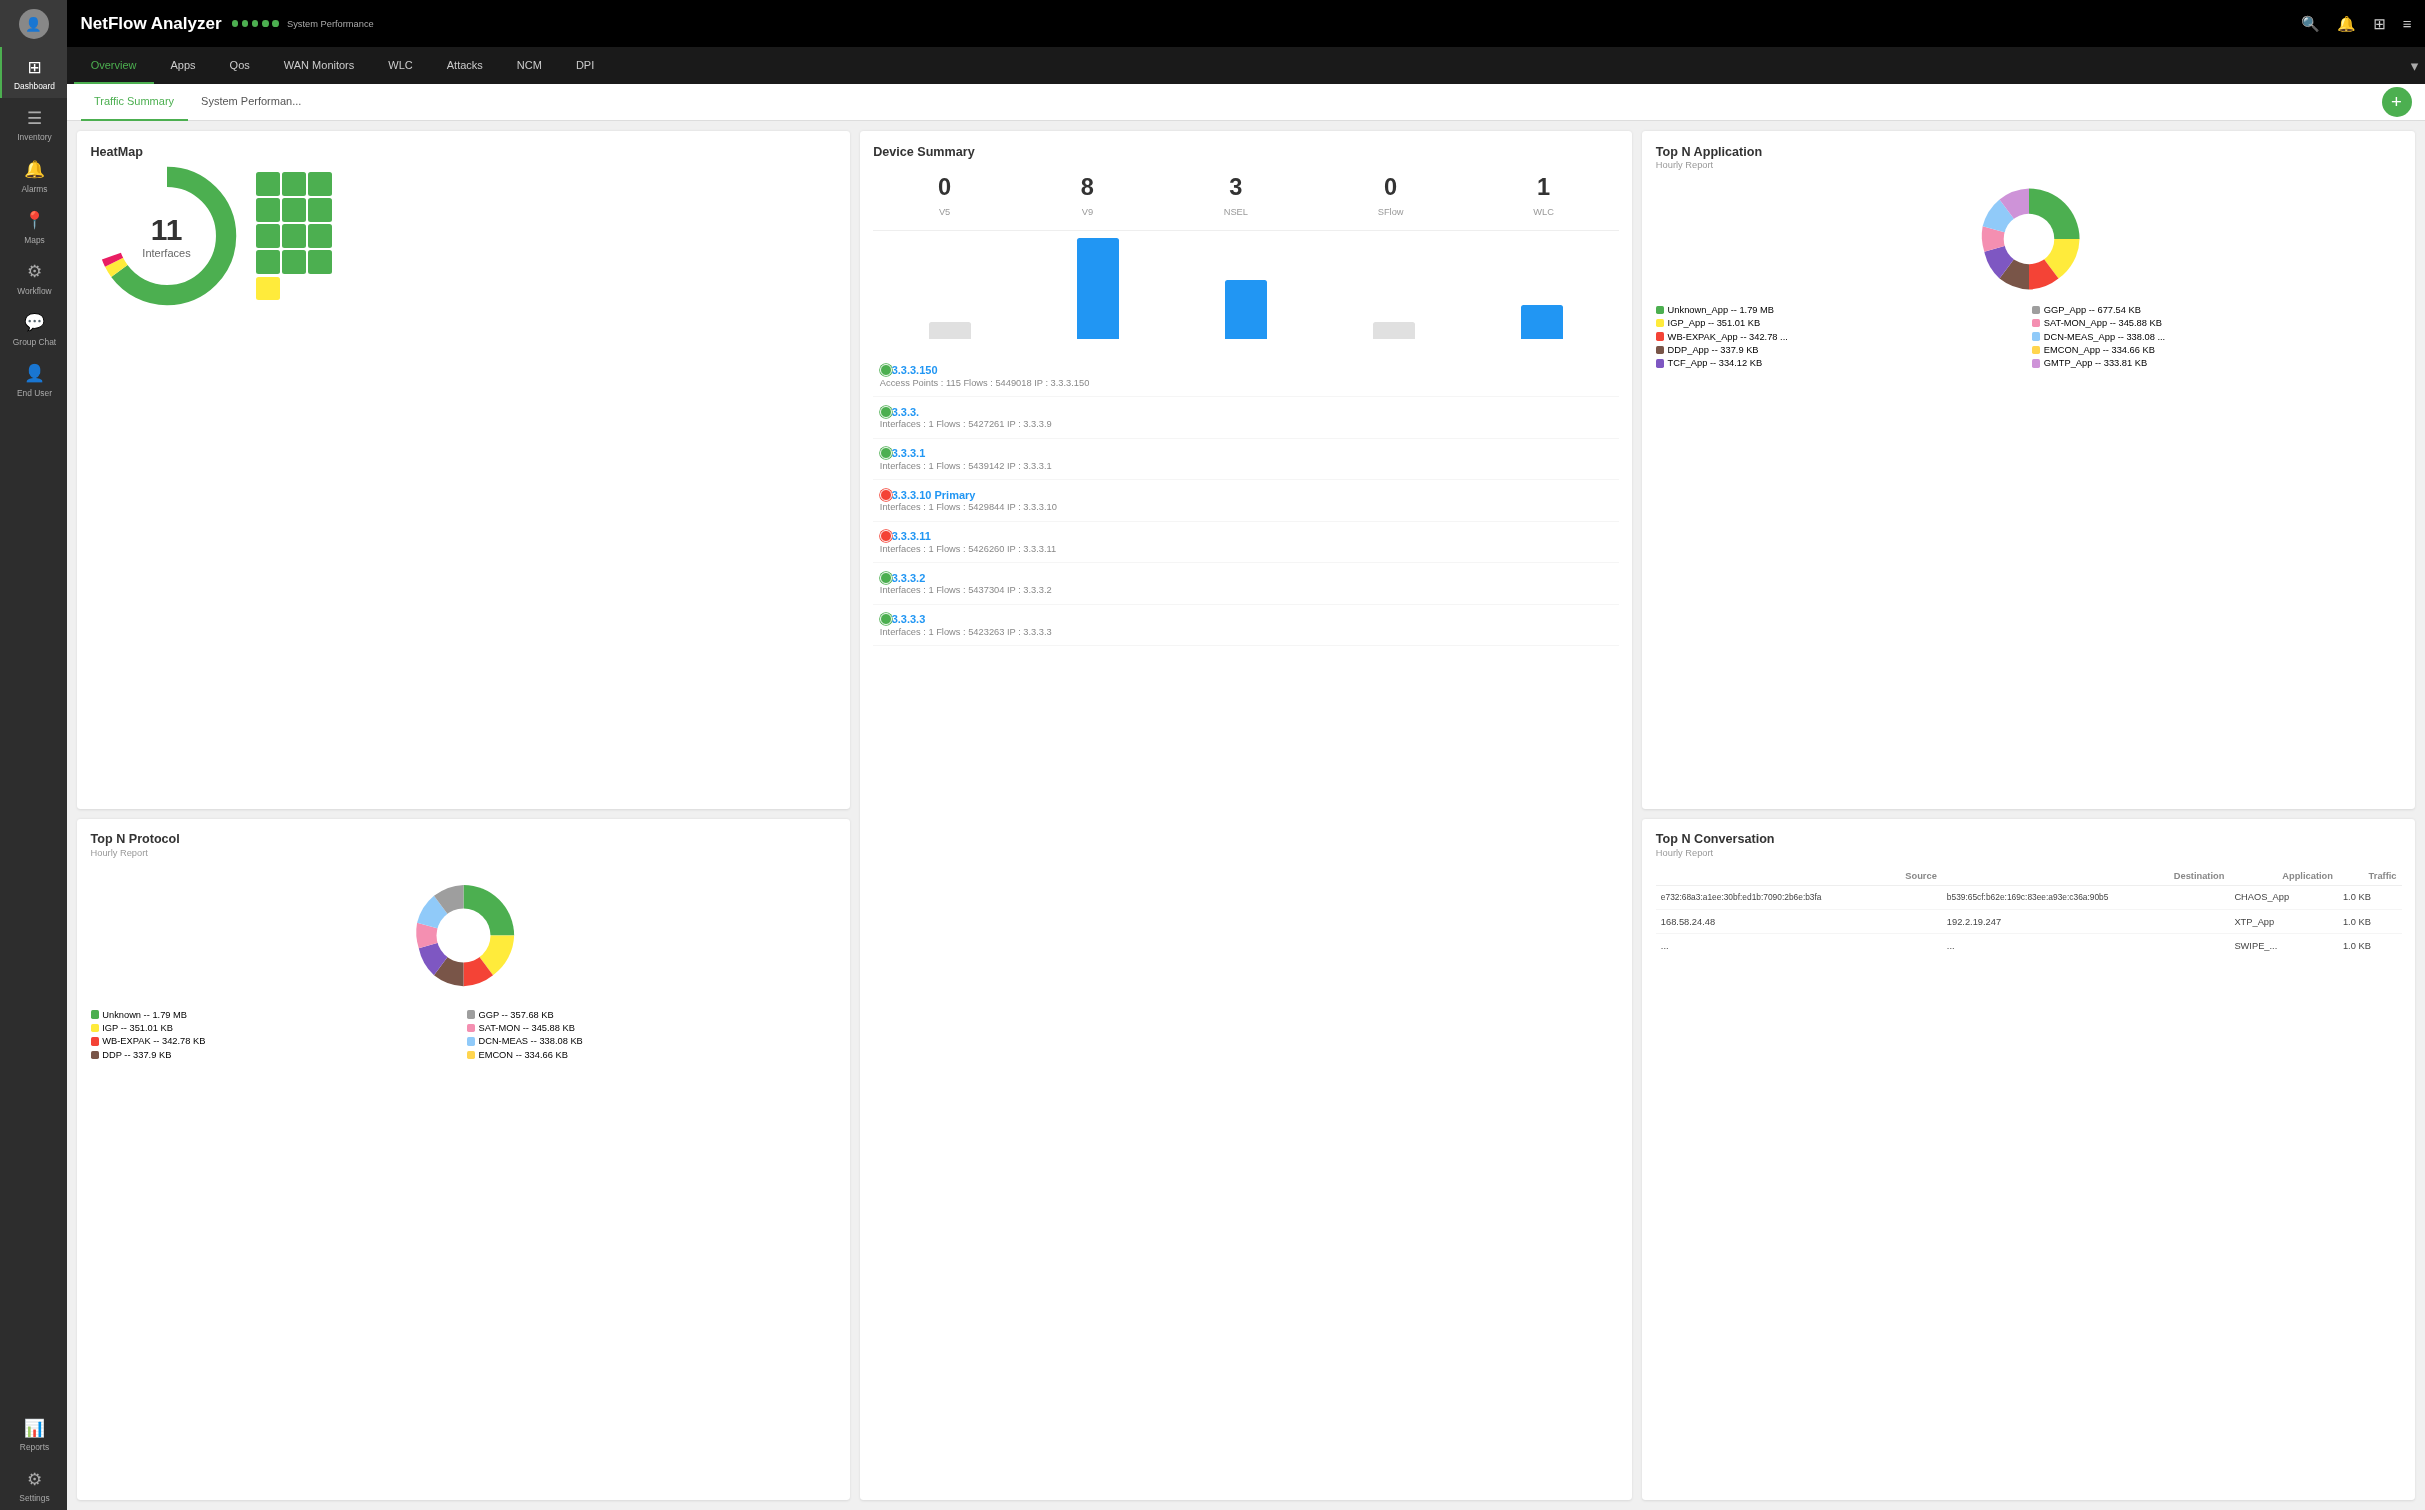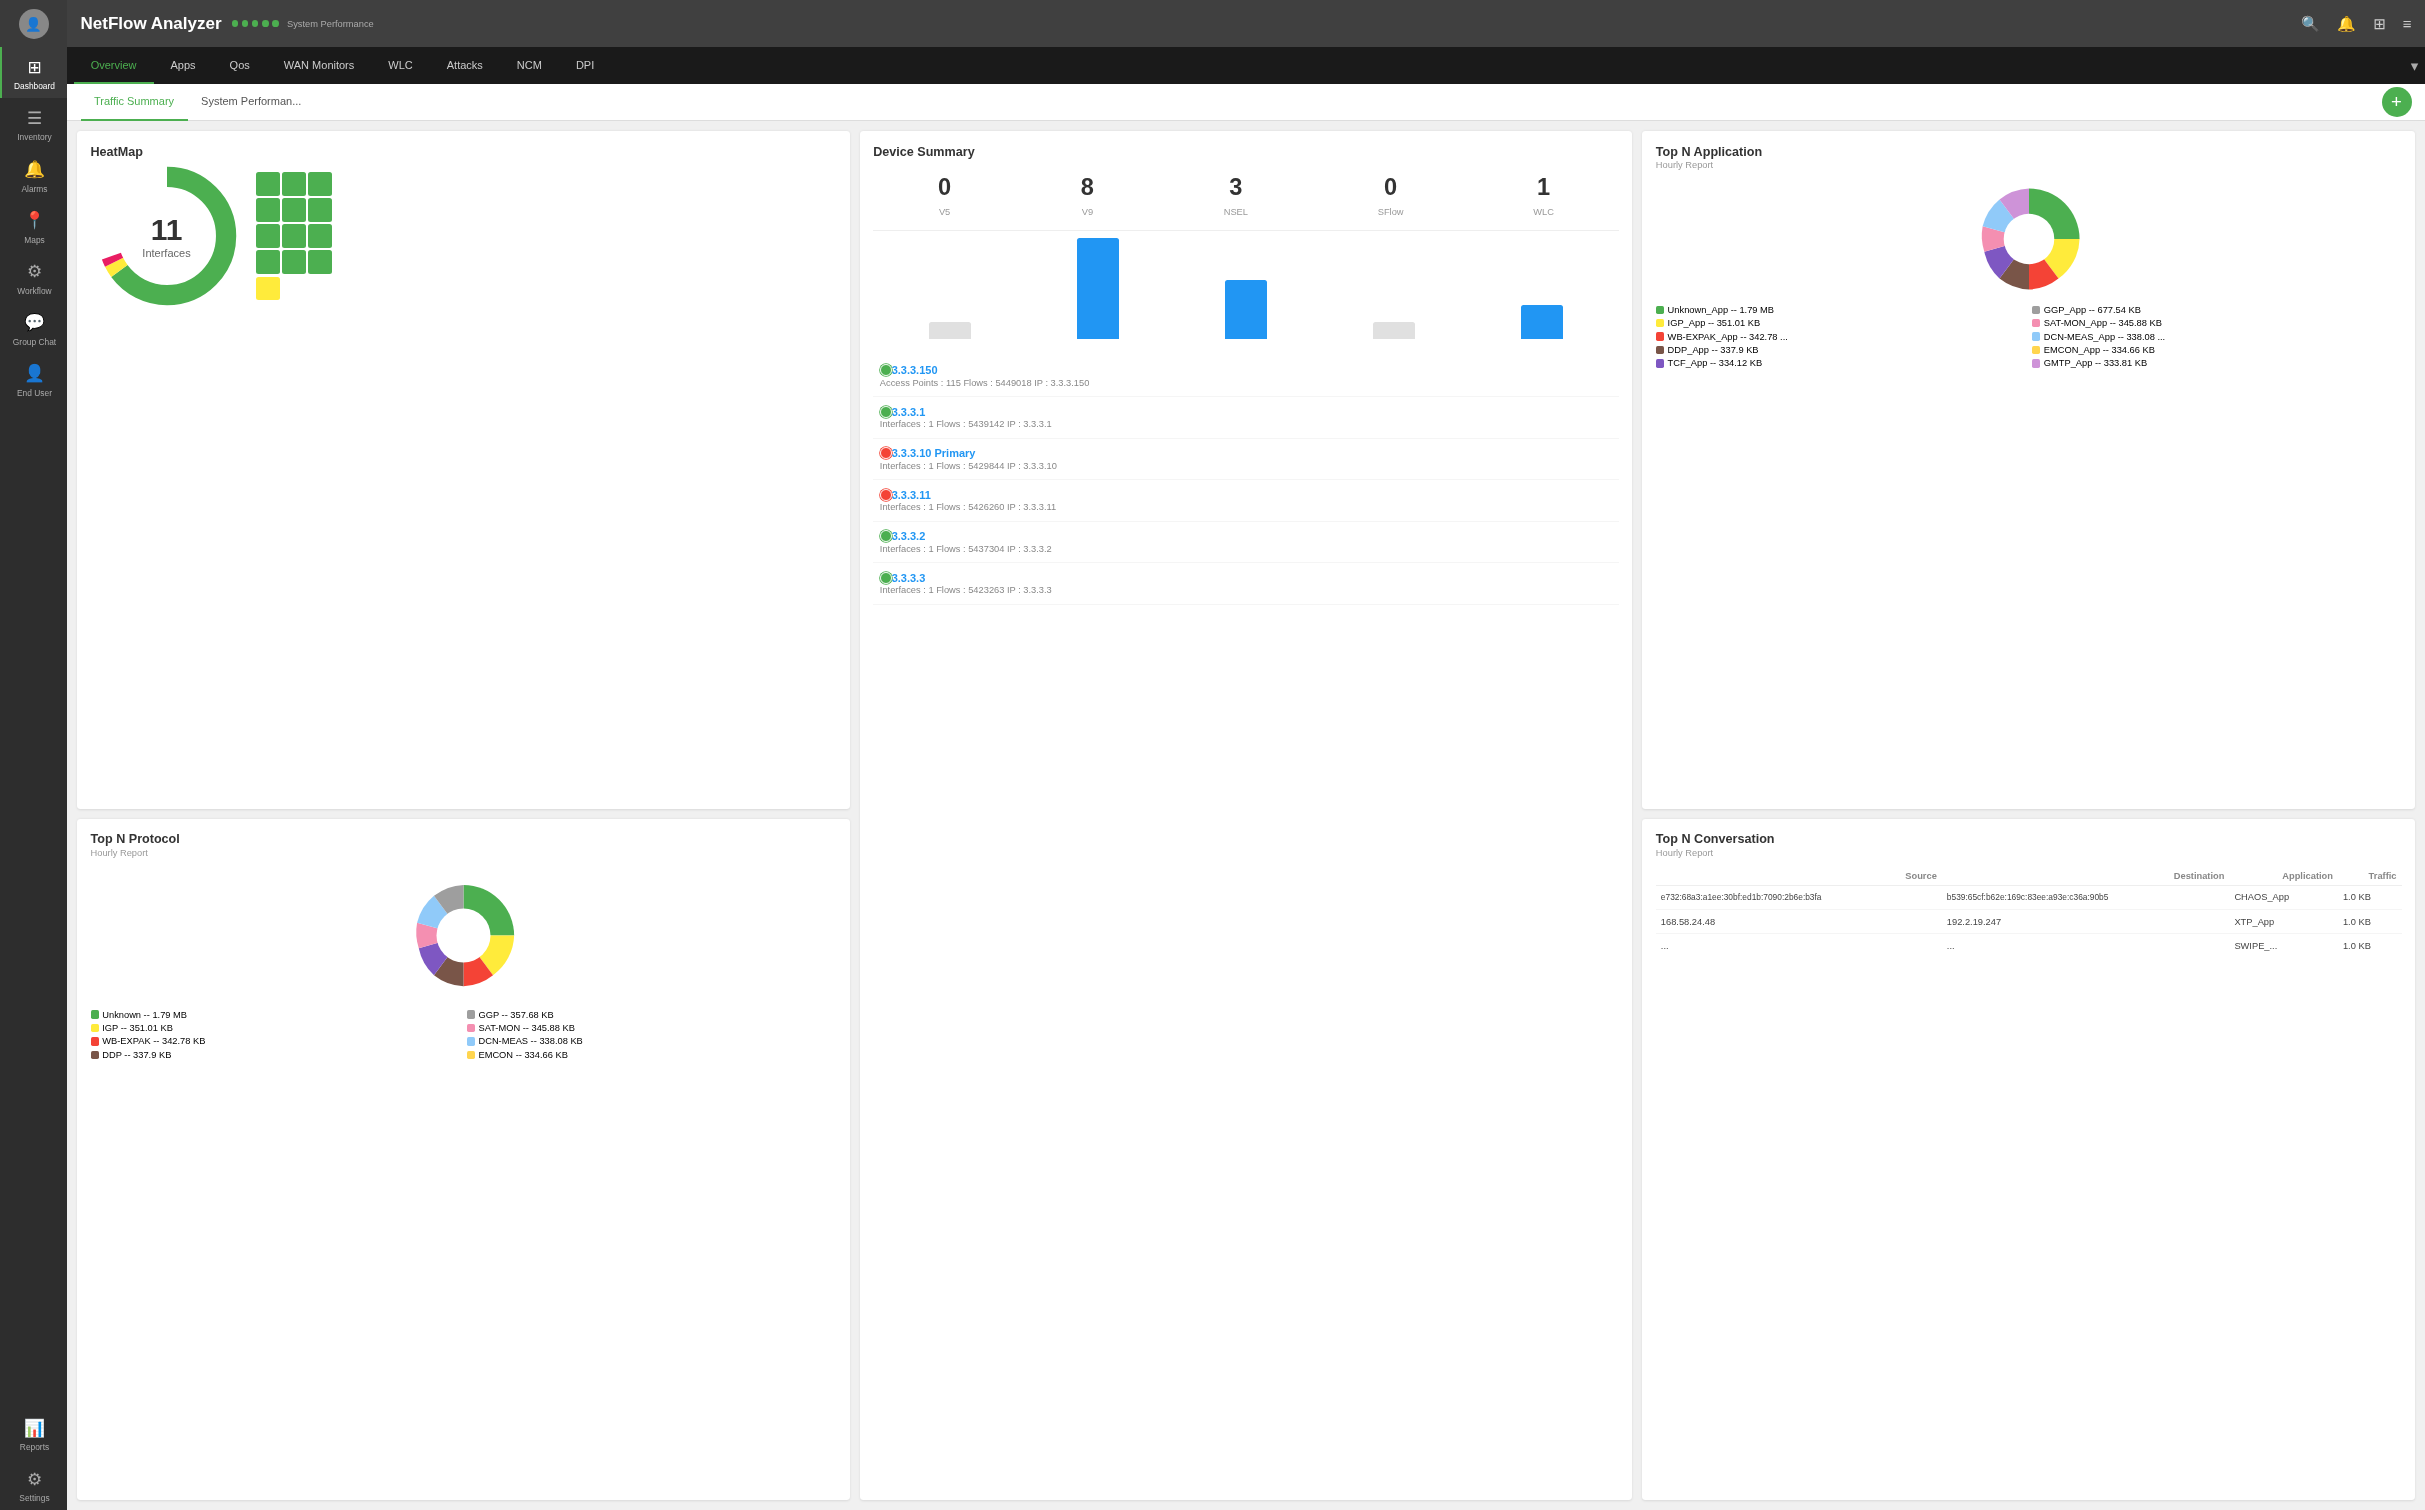--- a/index.html
+++ b/index.html
@@ -50,21 +50,21 @@
     }
     .sidebar-item .icon { font-size: 17px; margin-bottom: 3.4px; }
     .sidebar-item .label { font-size: 8.4px; }
     .sidebar-bottom { margin-top: auto; }
 
     
     .main { flex: 1; display: flex; flex-direction: column; overflow: hidden; }
 
     
     .topbar {
-      background: #404040;
+      background: #000000;
       height: 47px;
       display: flex;
       align-items: center;
       padding: 0 13.5px;
       color: #fff;
       flex-shrink: 0;
     }
     .topbar-title { font-size: 17px; font-weight: 600; margin-right: 10px; }
     .topbar-status { display: flex; align-items: center; gap: 3.4px; font-size: 9.3px; color: #aaa; }
     .dot { width: 6.7px; height: 6.7px; border-radius: 50%; background: #4caf50; display: inline-block; }
@@ -347,20 +347,27 @@
         <div class="bar" style="height:17px;"></div>
         <div class="bar bar-blue" style="height:34px;"></div>
       </div>
       <div class="device-list">
         <div class="device-item">
           <div class="device-name">
             <span class="status-dot"></span>
             <span>3.3.3.150</span>
           </div>
           <div class="device-meta">Access Points : 115   Flows : 5449018   IP : 3.3.3.150</div>
+        </div>
+        <div class="device-item">
+          <div class="device-name">
+            <span class="status-dot"></span>
+            <span>3.3.3.</span>
+          </div>
+          <div class="device-meta">Interfaces : 1   Flows : 5427261   IP : 3.3.3.9</div>
         </div>
         <div class="device-item">
           <div class="device-name">
             <span class="status-dot"></span>
             <span>3.3.3.1</span>
           </div>
           <div class="device-meta">Interfaces : 1   Flows : 5439142   IP : 3.3.3.1</div>
         </div>
         <div class="device-item">
           <div class="device-name">

